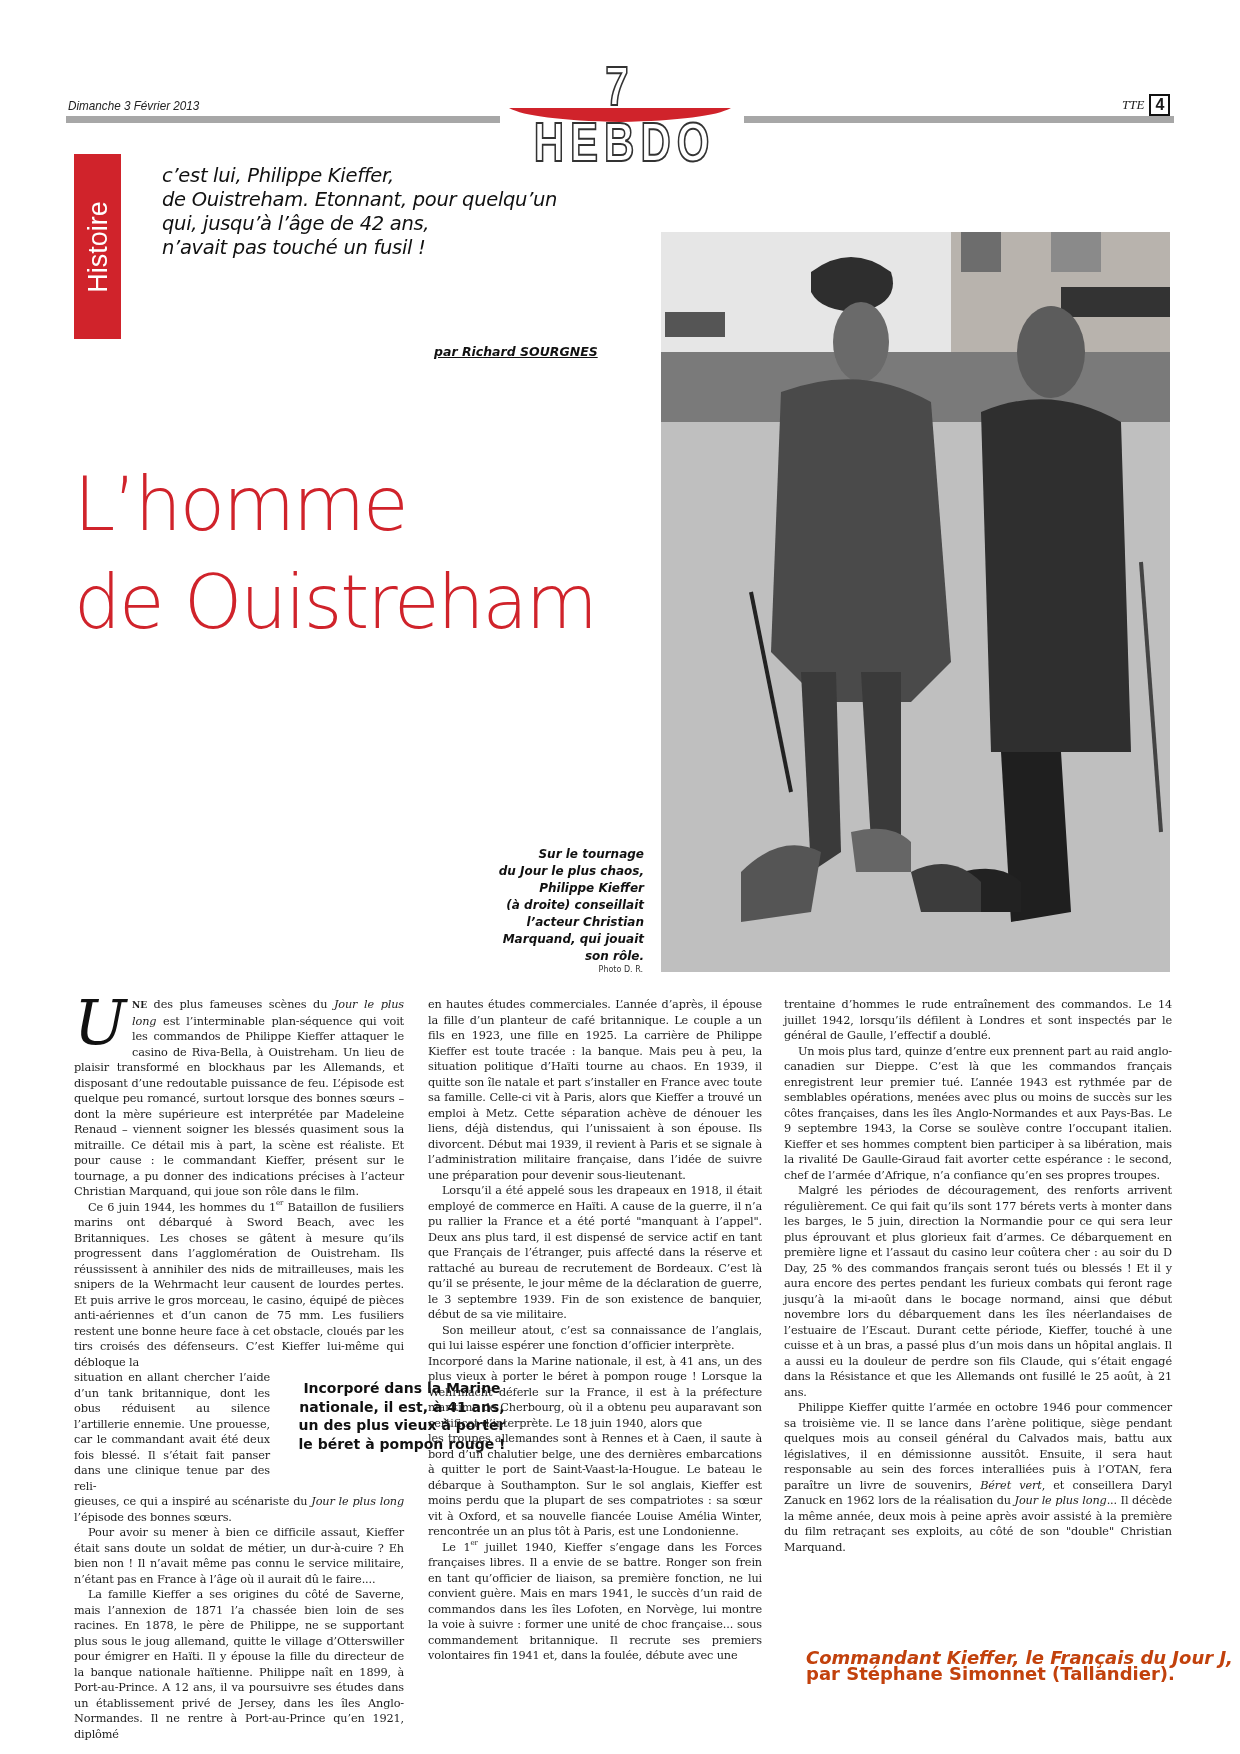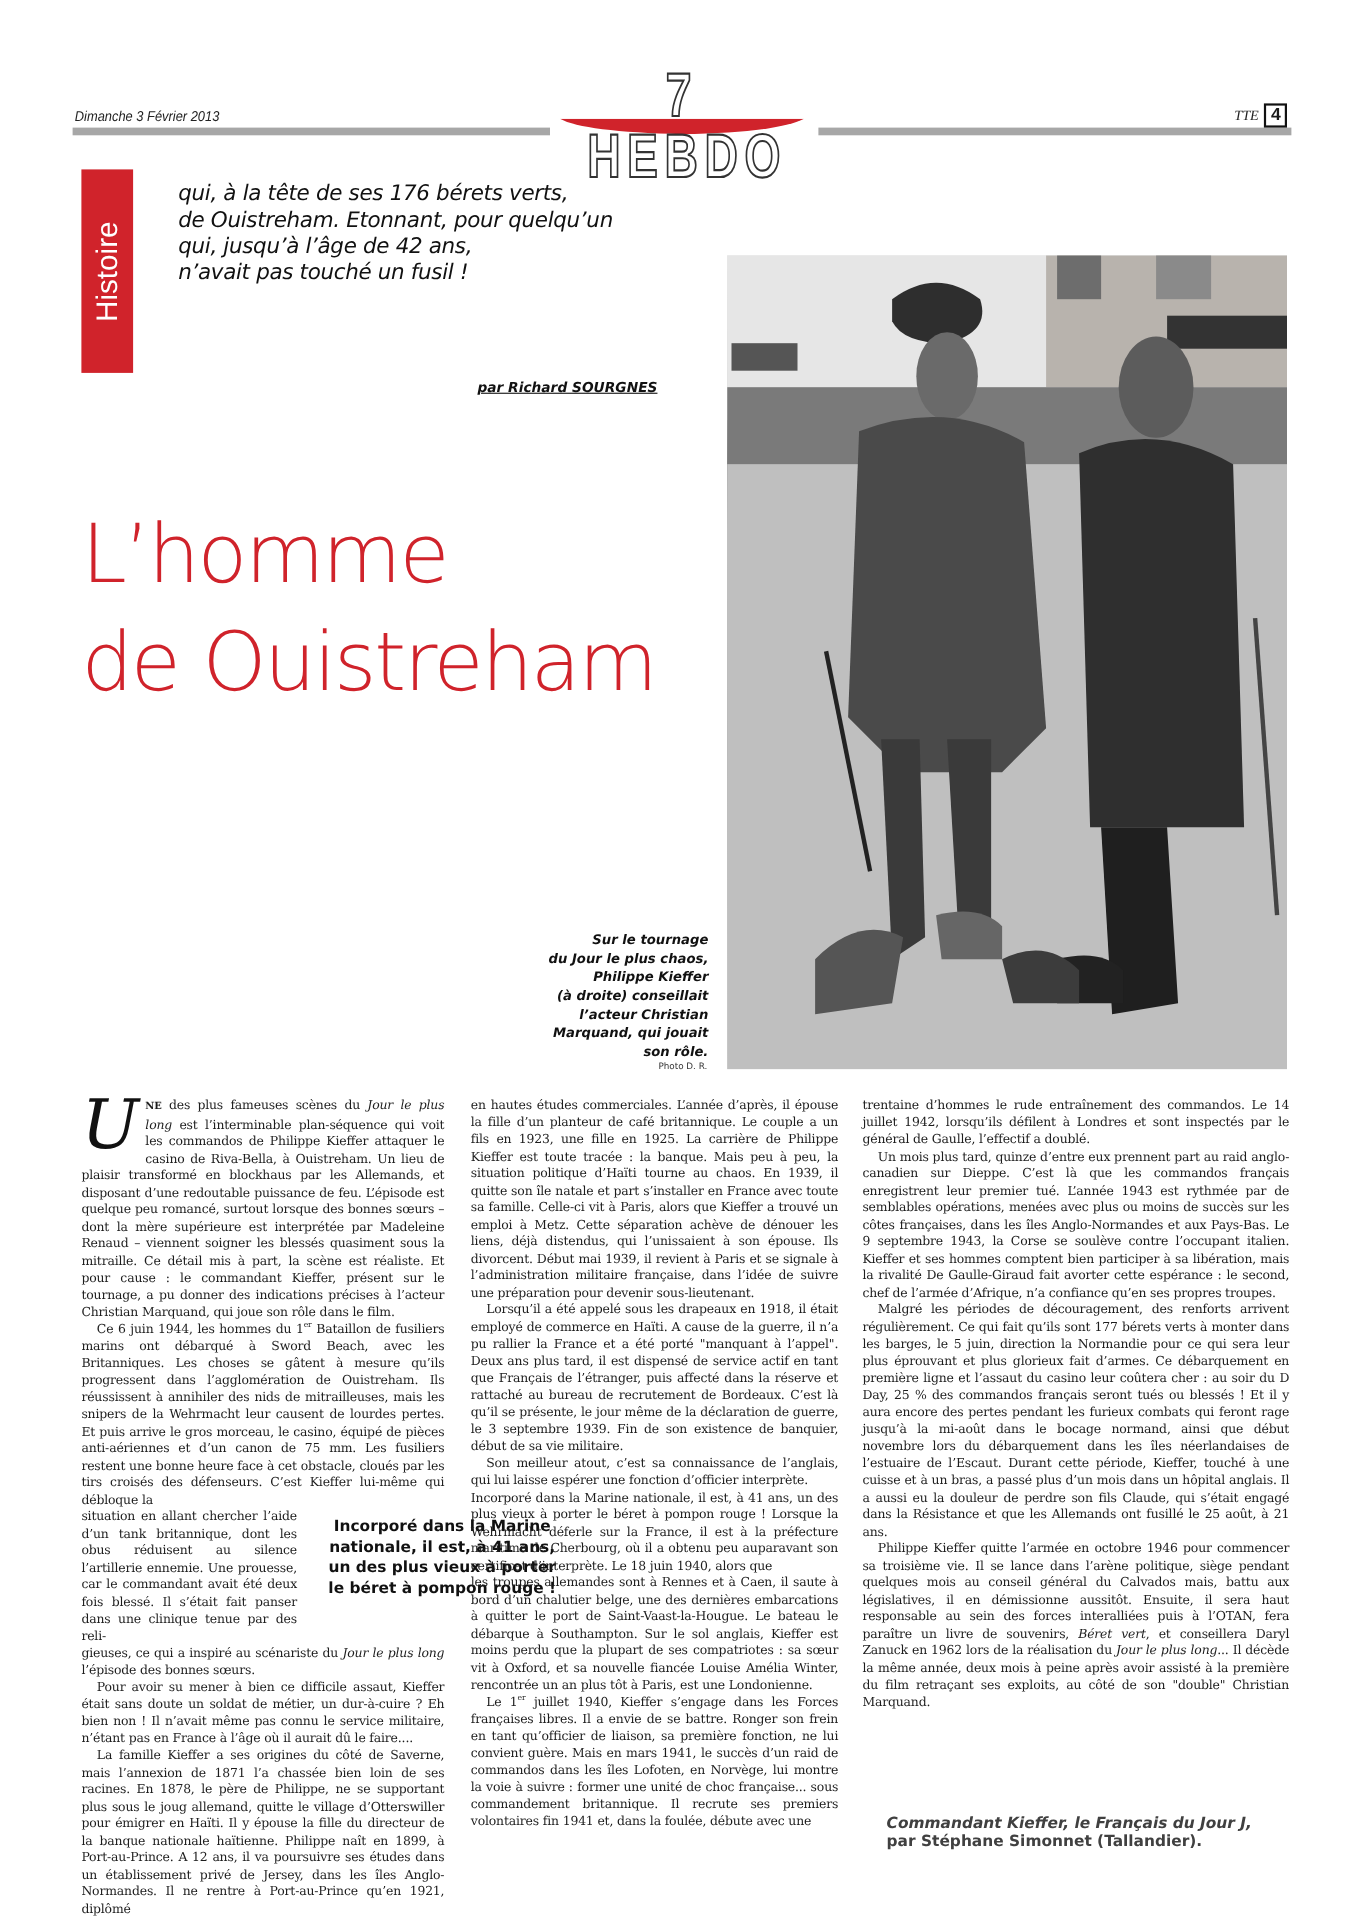--- a/index.html
+++ b/index.html
@@ -64,21 +64,21 @@
   sup { font-size: 7px; vertical-align: top; line-height: 7px; }
   .narrow { width: 196px; text-align: justify; }
   .indent-block { margin-left: 112px; }
 
   
   .pullquote { position: absolute; left: 298px; top: 1379px; width: 208px; text-align: center;
                font-family: "DejaVu Sans", sans-serif; font-weight: bold; font-size: 14px; line-height: 18.5px; color: #111; }
 
   
   .source { position: absolute; left: 806px; top: 1650px; font-family: "DejaVu Sans", sans-serif; font-weight: bold;
-            font-size: 14px; line-height: 16px; color: #404040; }
+            font-size: 18px; line-height: 16px; color: #c2410c; }
   .source .title { font-style: italic; }
 </style>
 </head>
 <body>
 
 <div class="mast-date">Dimanche 3 Février 2013</div>
 <div class="mast-rule-left"></div>
 <div class="logo">
   <svg class="logo-swoosh" viewBox="0 0 222 14" preserveAspectRatio="none">
     <path d="M0 0 L222 0 Q200 12 111 14 Q22 12 0 0 Z" fill="#d0232b"></path>
@@ -89,21 +89,21 @@
 <div class="mast-right">
   <span class="mast-tte">TTE</span>
   <span class="mast-page">4</span>
 </div>
 
 <div class="rubric">
   <span class="rubric-label">Histoire</span>
 </div>
 
 <div class="chapeau">
-  <div>qui, à la tête de ses 176 bérets verts,</div>
+  <div>c’est lui, Philippe Kieffer,</div>
   <div>de Ouistreham. Etonnant, pour quelqu’un</div>
   <div>qui, jusqu’à l’âge de 42 ans,</div>
   <div>n’avait pas touché un fusil !</div>
 </div>
 <div class="byline">par Richard SOURGNES</div>
 
 <h1 class="headline" style="margin:0">
   <div>L’homme</div>
   <div>de Ouistreham</div>
 </h1>

